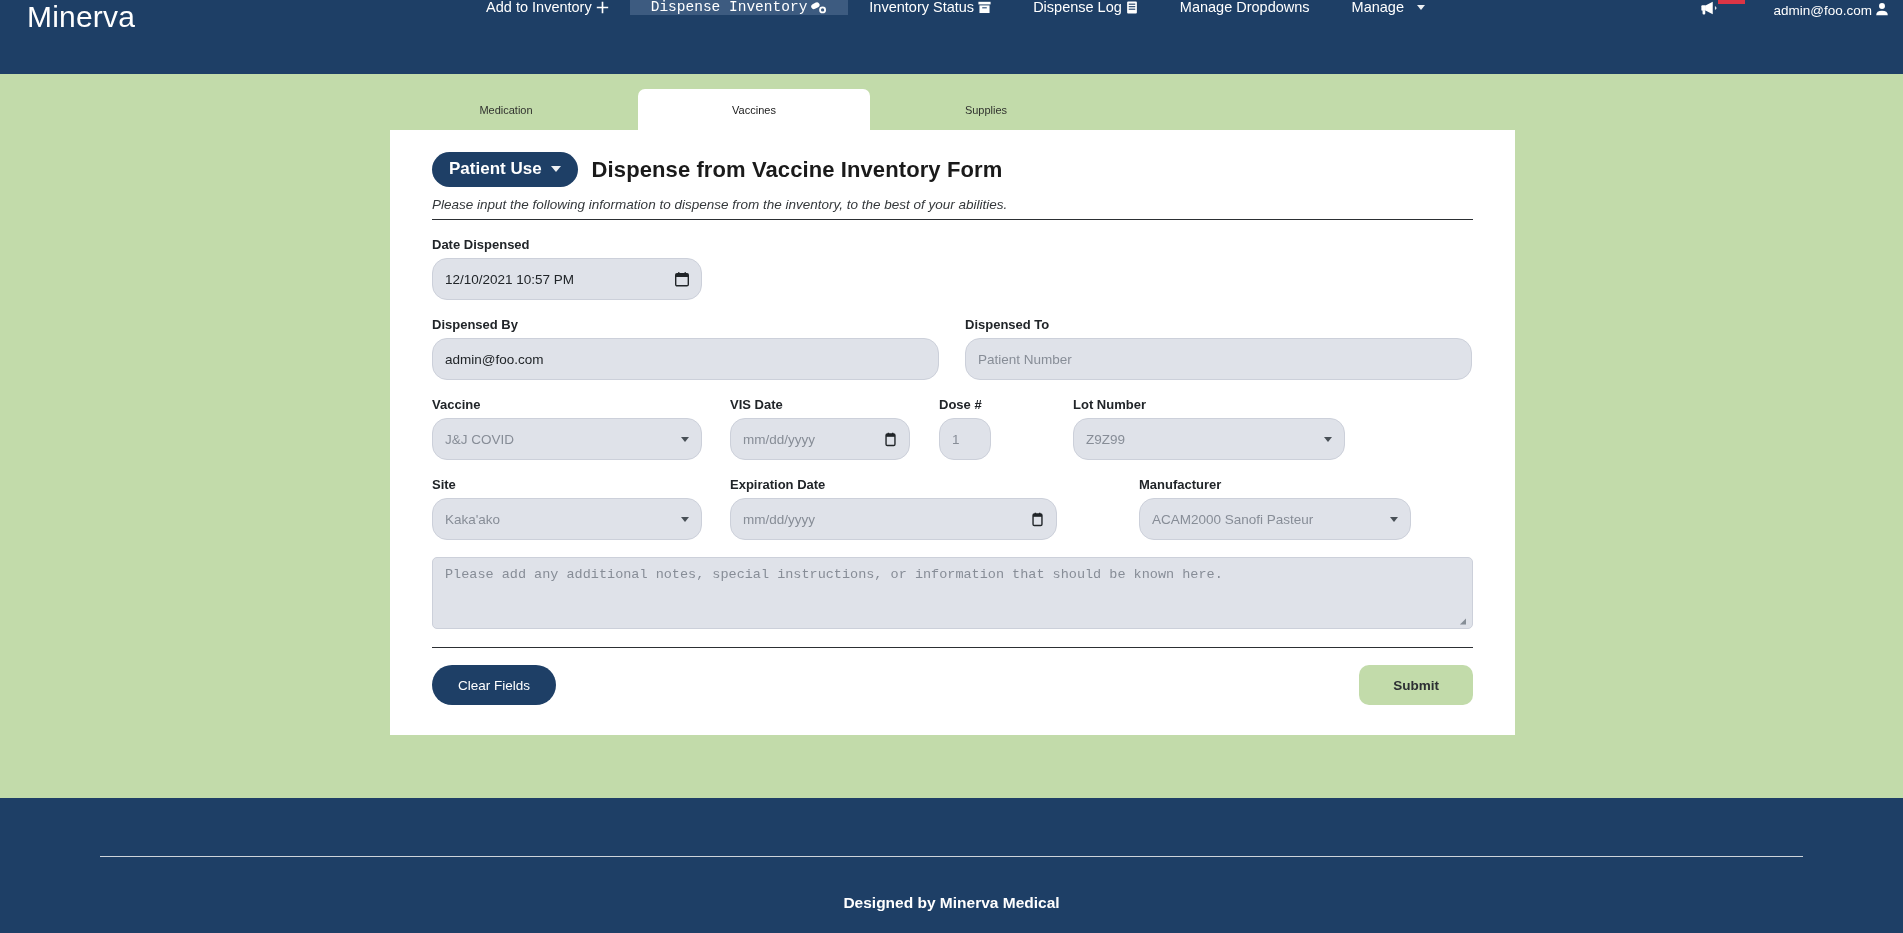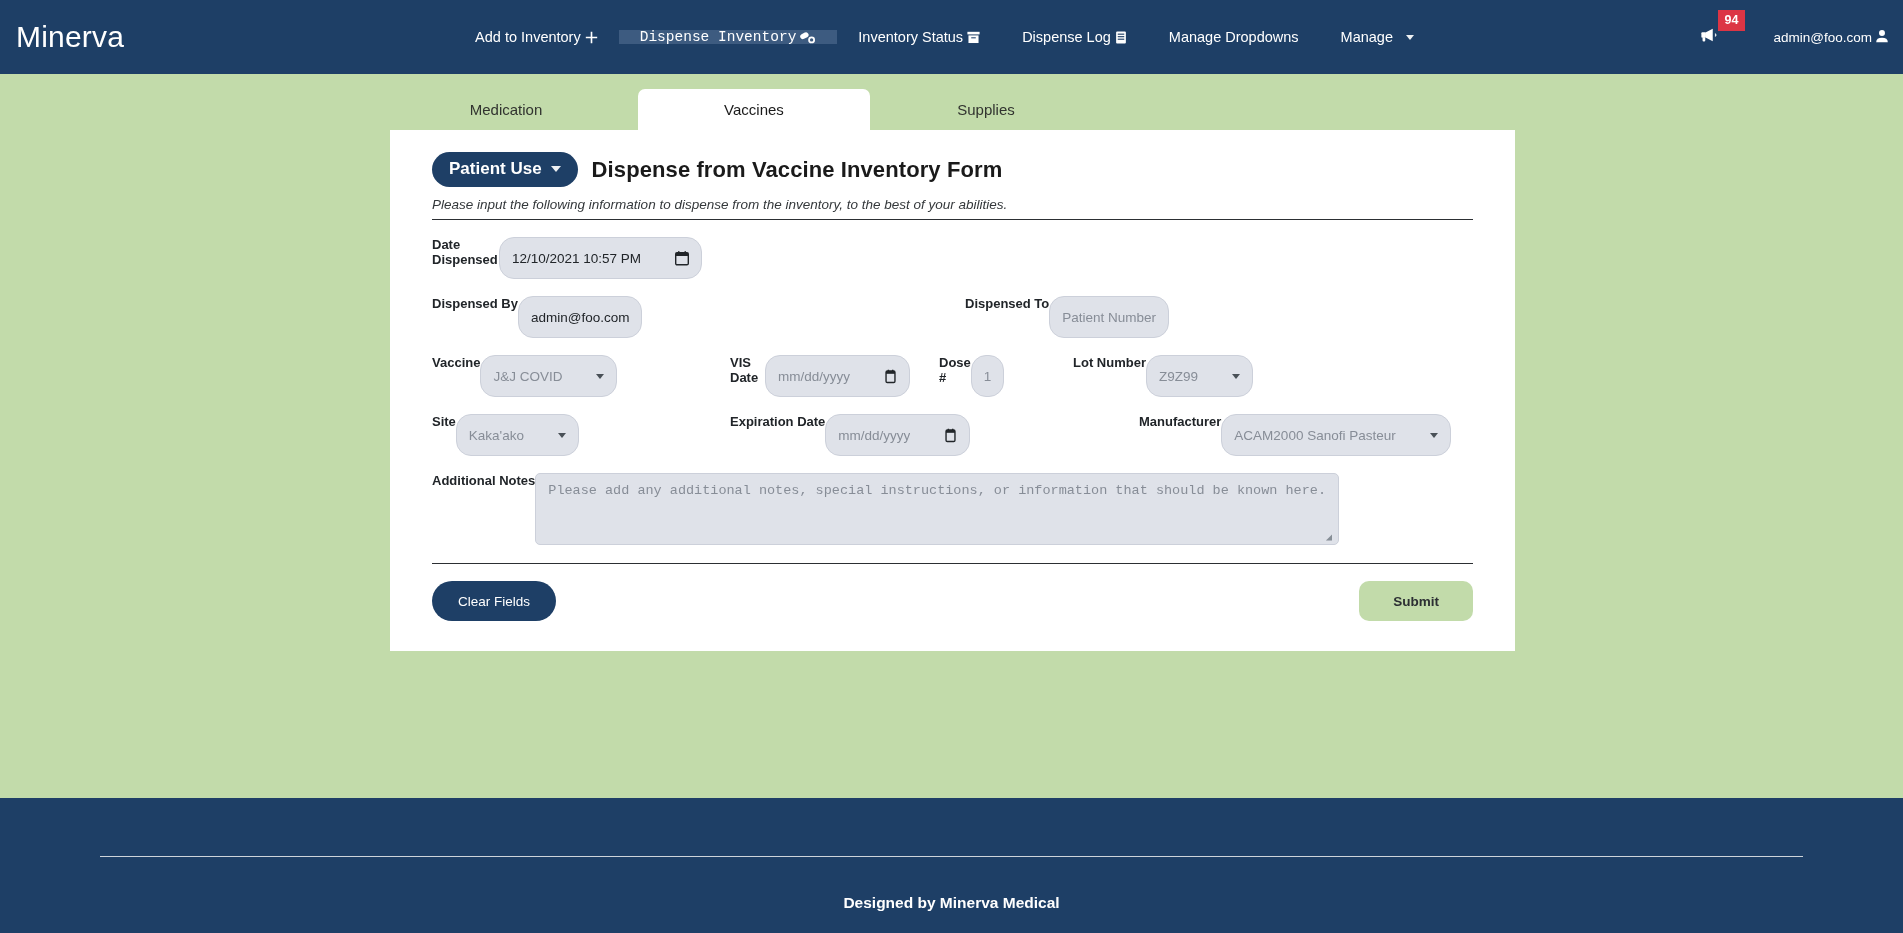--- a/index.html
+++ b/index.html
@@ -10,23 +10,24 @@
     overflow: hidden;
     font-family: "Liberation Sans", sans-serif;
   }
   body { background: #c2dbaa; }
 
   
   .navbar {
     height: 74px;
     background: #1e3f66;
     display: flex;
-    align-items: center;
+    align-items: flex-start;
     color: #ffffff;
     position: relative;
+    padding-left: 11px;
   }
   .brand {
     display: flex; align-items: center;
     padding: 0 0 0 16px;
     font-size: 30px;
     font-weight: 400;
     letter-spacing: .2px;
     color: #ffffff;
     white-space: nowrap;
   }
@@ -87,21 +88,21 @@
     padding-left: 390px;
     height: 41px;
     align-items: flex-end;
     background: #c2dbaa;
     margin-top: 15px;
   }
   .tab {
     width: 232px;
     height: 41px;
     display: flex; align-items: center; justify-content: center;
-    font-size: 15px;
+    font-size: 11px;
     color: #31332f;
     cursor: pointer;
     border-radius: 7px 7px 0 0;
   }
   .tab.active {
     background: #ffffff;
     color: #1a1a1a;
     margin-left: 16px;
   }
 
@@ -148,21 +149,21 @@
   }
 
   .label {
     font-size: 13px;
     font-weight: 700;
     color: #212529;
     margin-bottom: 6px;
     display: block;
   }
   .row { display: flex; margin-top: 17px; }
-  .field { display: flex; flex-direction: row; }
+  .field { display: flex; flex-direction: column; }
 
   .ctl {
     background: #dfe2e9;
     border: 1px solid #ccd0da;
     border-radius: 15px;
     height: 42px;
     font-size: 13.5px;
     color: #212529;
     padding: 0 12px;
     font-family: "Liberation Sans", sans-serif;
@@ -444,21 +445,20 @@
       <span class="label">Manufacturer</span>
       <div class="ctl placeholder">
         <span class="val">ACAM2000 Sanofi Pasteur</span>
         <span class="sel-caret"></span>
       </div>
     </div>
   </div>
 
   <div class="row">
     <div class="field" style="width:1041px">
-      <span class="label">Additional Notes</span>
       <div class="notes">
         <span>Please add any additional notes, special instructions, or information that should be known here.</span>
         <span class="resize-grip">◢</span>
       </div>
     </div>
   </div>
 
   <div class="foot-rule"></div>
 
   <div class="actions">

